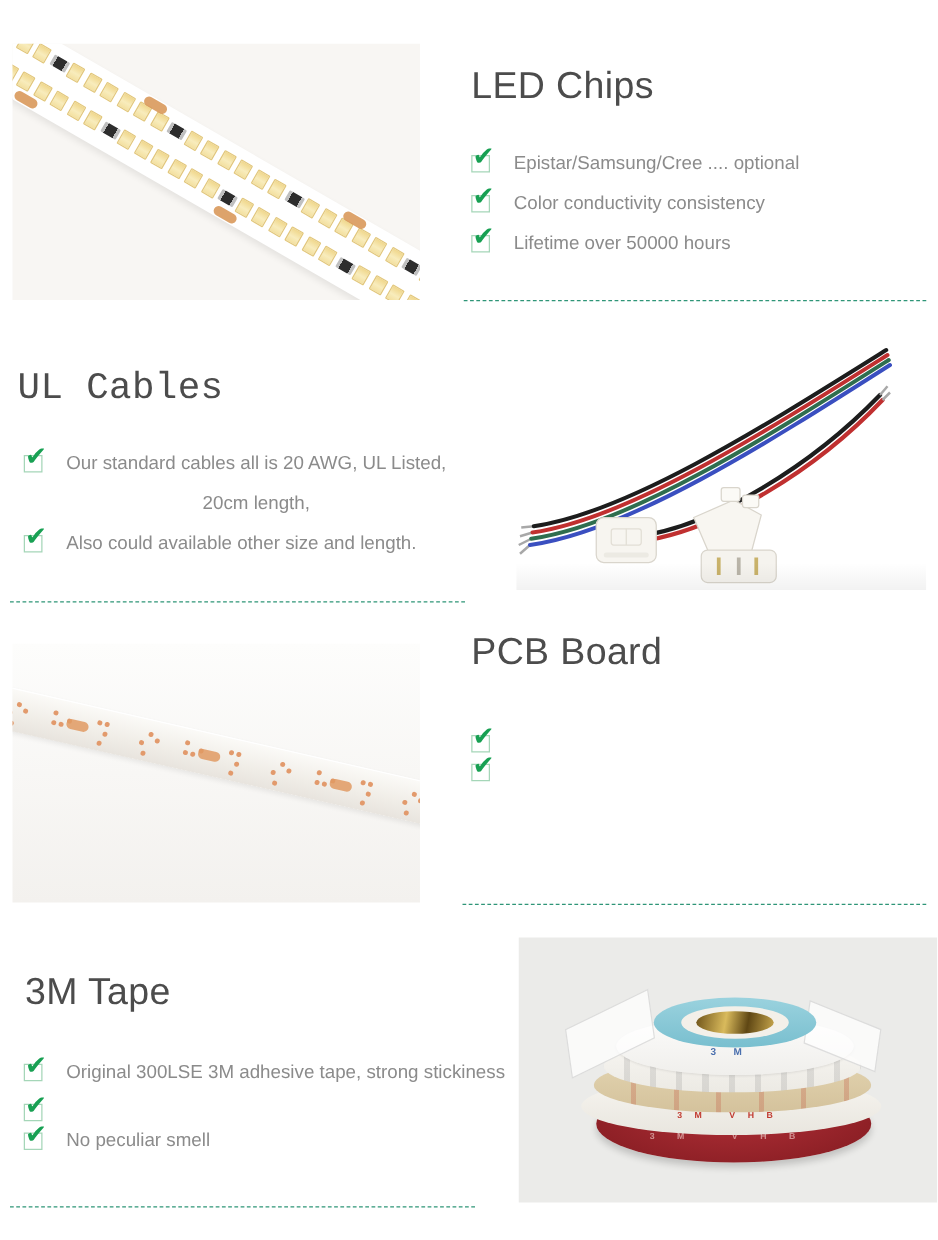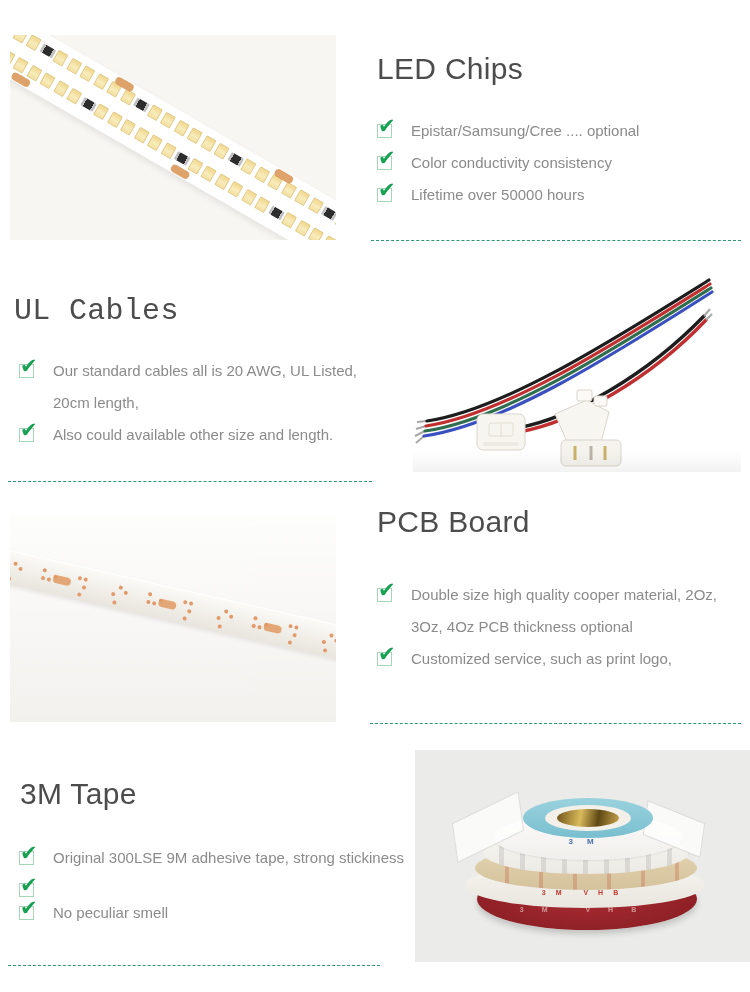--- a/index.html
+++ b/index.html
@@ -17,21 +17,21 @@
   .bullet { display:flex; align-items:flex-start; }
   .check {
     flex:0 0 auto; width:15px; height:14px; margin-top:9px;
     border:1px solid #a5d6b8; background:#fff; position:relative;
   }
   .check::after {
     content:"\2714"; position:absolute; left:0px; top:-10px;
     font-size:21px; color:#18a053; line-height:1;
   }
   .bullet-text { margin-left:19px; font-size:15px; color:#8b8b8b; }
-  .bullet-text .line { line-height:32px; white-space:nowrap; }
+  .bullet-text .line { line-height:32px; white-space:nowrap;text-align:center; }
   .sep { position:absolute; border-top:1px dashed #2e9577; height:0; }
 
   
   .photo { position:absolute; overflow:hidden; }
 
   
   #led-photo { left:10px; top:35px; width:326px; height:205px; background:#f8f6f3; }
   .led-strip {
     position:absolute; left:-50px; top:80px; width:440px; height:58px;
     background:#ffffff; transform:rotate(30deg);
@@ -300,42 +300,37 @@
         <span class="pdot" style="left: 350px; top: 13px;"></span>
         <span class="pdot" style="left: 341px; top: 25px;"></span>
       </div>
   </div>
 
   <div class="sec-title" style="left:377px; top:504px;">PCB Board</div>
 
   <div class="bullets" style="left:377px; top:579px;">
     <div class="bullet">
       <span class="check"></span>
-      <div class="bullet-text">
-        <div class="line">Double size high quality cooper material, 2Oz,</div>
-        <div class="line">3Oz, 4Oz PCB thickness optional</div>
+    </div>
+    <div class="bullet">
+      <span class="check"></span>
+      <div class="bullet-text">
       </div>
     </div>
-    <div class="bullet">
-      <span class="check"></span>
-      <div class="bullet-text">
-        <div class="line">Customized service, such as print logo,</div>
-      </div>
-    </div>
   </div>
 
   <div class="sep" style="left:370px; top:723px; width:371px;"></div>
 
   <div class="sec-title" style="left:20px; top:776px;">3M Tape</div>
 
   <div class="bullets" style="left:19px; top:842px;">
     <div class="bullet">
       <span class="check"></span>
       <div class="bullet-text">
-          <div class="line">Original 300LSE 9M adhesive tape, strong stickiness</div>
+          <div class="line">Original 300LSE 3M adhesive tape, strong stickiness</div>
         </div>
     </div>
     <div class="bullet">
       <span class="check"></span>
     </div>
     <div class="bullet">
       <span class="check"></span>
       <div class="bullet-text">
           <div class="line">No peculiar smell</div>
         </div>

